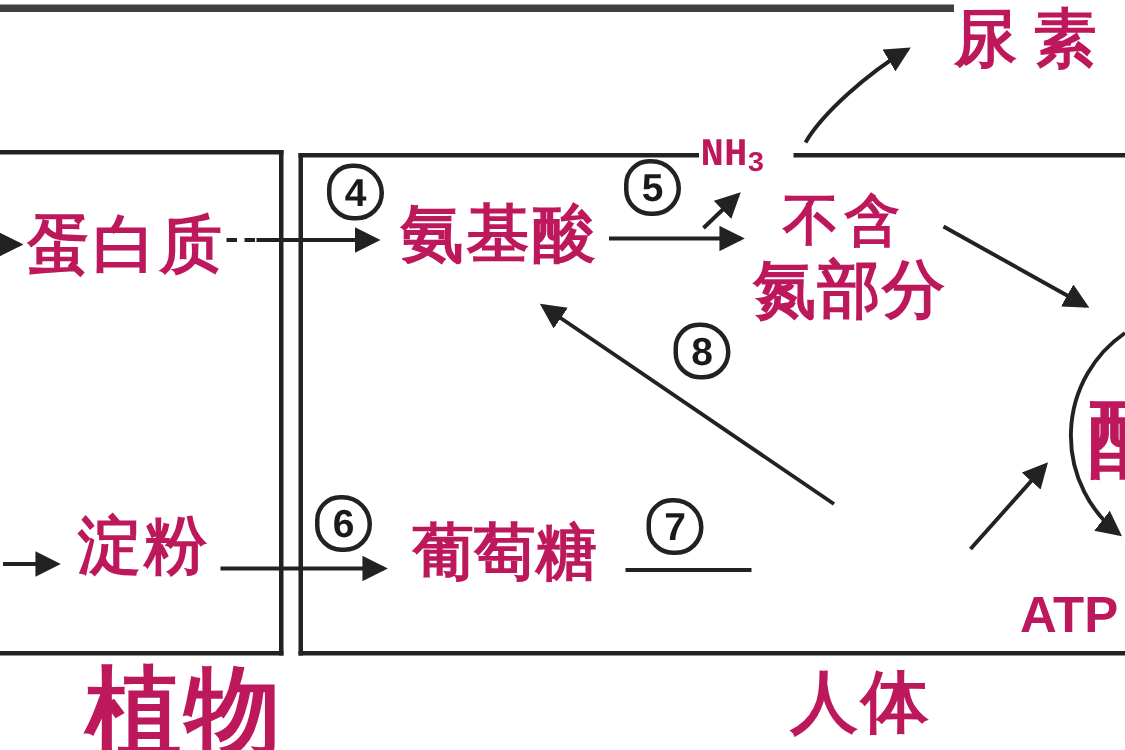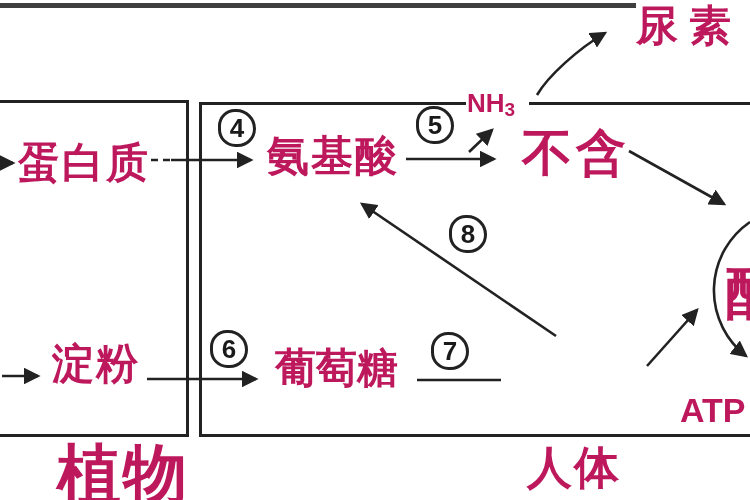--- a/index.html
+++ b/index.html
@@ -66,29 +66,30 @@
       <path d="M537,95 C548,76 578,49 605,33" marker-end="url(#ah)"></path>
       <path d="M556,336 L362,204" marker-end="url(#ah)"></path>
       <path d="M629,151 L724,204" marker-end="url(#ah)"></path>
       <path d="M647,366 L697,310" marker-end="url(#ah)"></path>
       <path d="M750,222 A83,83 0 0 0 746,356" marker-end="url(#ah)"></path>
     </g>
   </svg>
 
   <div class="label" style="left:636px;top:5px;font-size:42px;letter-spacing:11px;">尿素</div>
 
-  <div class="label" style="left:467px;top:90px;font-size:26px;">
+  <div class="label" style="left:467px;top:90px;font-size:26px;font-family:Liberation Mono, monospace;">
     <span>NH</span><span class="sub">3</span>
   </div>
 
   <div class="label" style="left:18px;top:142px;font-size:42px;letter-spacing:2px;">蛋白质</div>
 
   <div class="label" style="left:267px;top:135px;font-size:42px;letter-spacing:2px;">氨基酸</div>
 
-  <div class="label" style="left:522px;top:128px;font-size:50px;letter-spacing:4px;">不含</div>
+  <div class="label" style="left:522px;top:128px;font-size:37px;letter-spacing:4px;">不含</div>
+  <div class="label" style="left:502px;top:172px;font-size:42px;letter-spacing:1px;">氮部分</div>
 
   <div class="label" style="left:275px;top:348px;font-size:41px;">葡萄糖</div>
 
   <div class="label" style="left:52px;top:343px;font-size:42px;letter-spacing:2px;">淀粉</div>
 
 
   <div class="label" style="left:680px;top:393px;font-size:34px;">ATP</div>
 
   <div class="label" style="left:726px;top:263px;font-size:58px;">酶</div>
 

